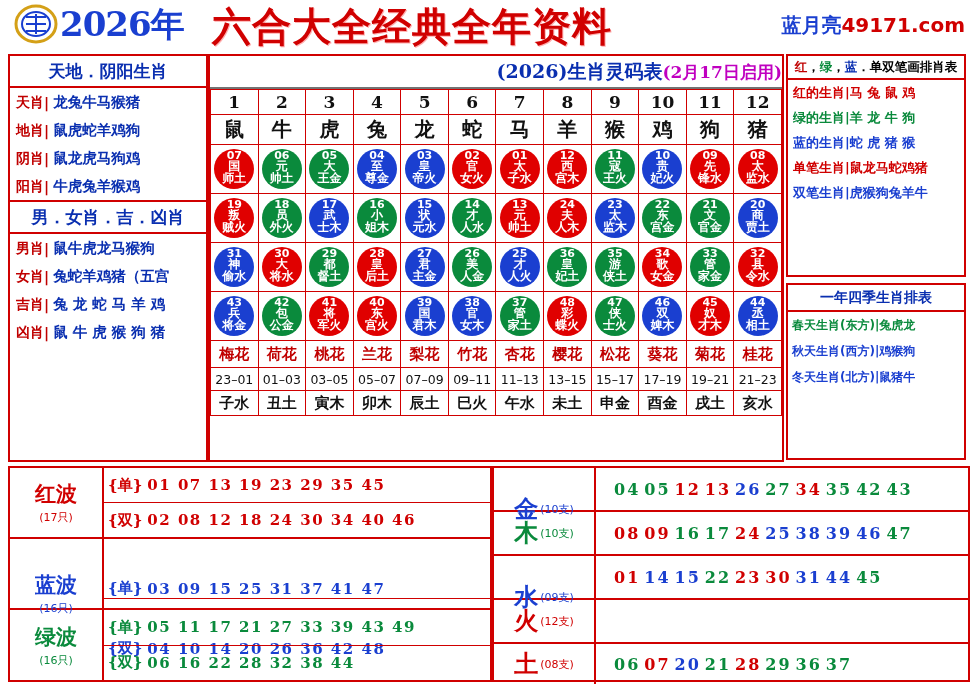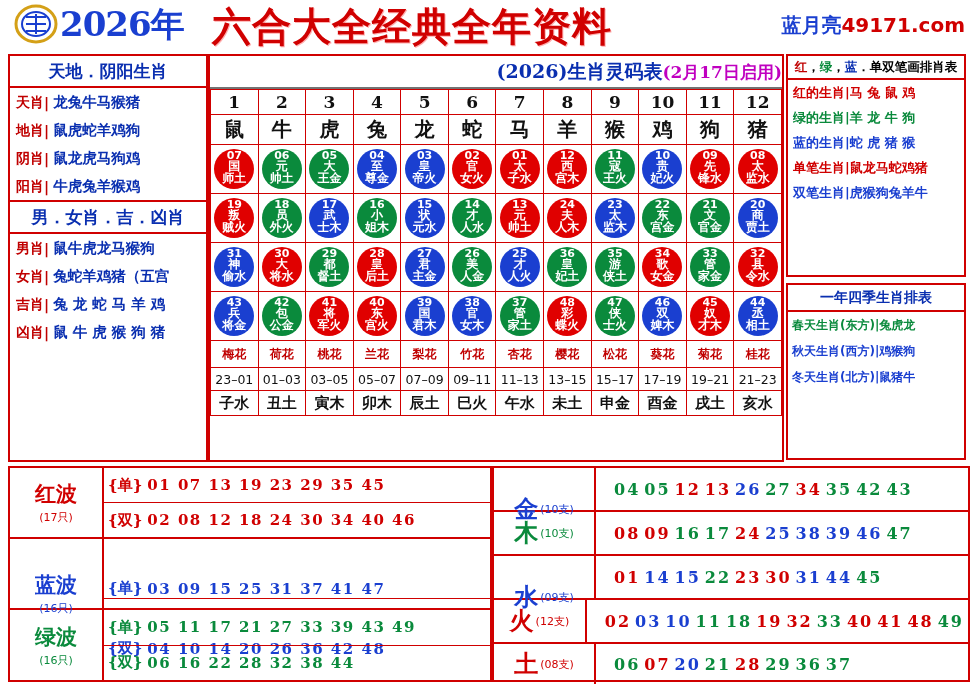--- a/index.html
+++ b/index.html
@@ -50,21 +50,21 @@
   .ball{width:40px;height:40px;border-radius:50%;margin:2px auto;position:relative;
         color:#fff;display:block;}
   .ball .bn{position:absolute;top:1px;left:0;right:0;font-size:11px;font-weight:bold;line-height:11px;}
   .ball .bt{position:absolute;top:11px;left:0;right:0;font-size:12px;font-weight:bold;line-height:12px;
         font-family:"DejaVu Serif","Liberation Serif",serif;}
   .ball .bt2{position:absolute;top:23px;left:0;right:0;font-size:12px;font-weight:bold;line-height:12px;
         font-family:"DejaVu Serif","Liberation Serif",serif;}
   .ball.r{background:#e00000;}
   .ball.b{background:#1a3fd0;}
   .ball.g{background:#0a8a3c;}
-  .flower-row td{font-size:12px;font-weight:bold;color:#c00000;height:24px;
+  .flower-row td{font-size:15px;font-weight:bold;color:#c00000;height:24px;
       font-family:"DejaVu Serif","Liberation Serif",serif;}
   .hour-row td{font-size:12.5px;color:#111;height:20px;}
   .earth-row td{font-size:15px;font-weight:bold;color:#111;height:22px;
       font-family:"DejaVu Serif","Liberation Serif",serif;}
 
   
   .rightpanel{position:absolute;left:786px;top:54px;width:180px;height:404px;}
   .rp-box{border:2px solid #d00000;background:#fff;}
   .rp-head{text-align:center;font-size:12.5px;font-weight:bold;padding:3px 0 2px;
       border-bottom:2px solid #d00000;}
@@ -707,21 +707,20 @@
           <span class="e c-blue">水</span>
           <span class="cnt c-blue">(09支)</span>
         </div>
         <div class="el-nums"><span class="c-red">01</span><span class="c-blue">14</span><span class="c-blue">15</span><span class="c-green">22</span><span class="c-red">23</span><span class="c-red">30</span><span class="c-blue">31</span><span class="c-blue">44</span><span class="c-green">45</span></div>
       </div>
       <div class="el-row">
         <div class="el-name">
           <span class="e c-red">火</span>
           <span class="cnt c-red">(12支)</span>
         </div>
-        <div class="el-nums"><span class="c-red">02</span><span class="c-blue">03</span><span class="c-blue">10</span><span class="c-green">11</span><span class="c-green">18</span><span class="c-red">19</span><span class="c-red">32</span><span class="c-green">33</span><span class="c-red">40</span><span class="c-red">41</span><span class="c-red">48</span><span class="c-green">49</span></div>
       </div>
       <div class="el-row last">
         <div class="el-name">
           <span class="e c-red">土</span>
           <span class="cnt c-red">(08支)</span>
         </div>
         <div class="el-nums"><span class="c-green">06</span><span class="c-red">07</span><span class="c-blue">20</span><span class="c-green">21</span><span class="c-red">28</span><span class="c-green">29</span><span class="c-green">36</span><span class="c-green">37</span></div>
       </div>
     </div>
 

